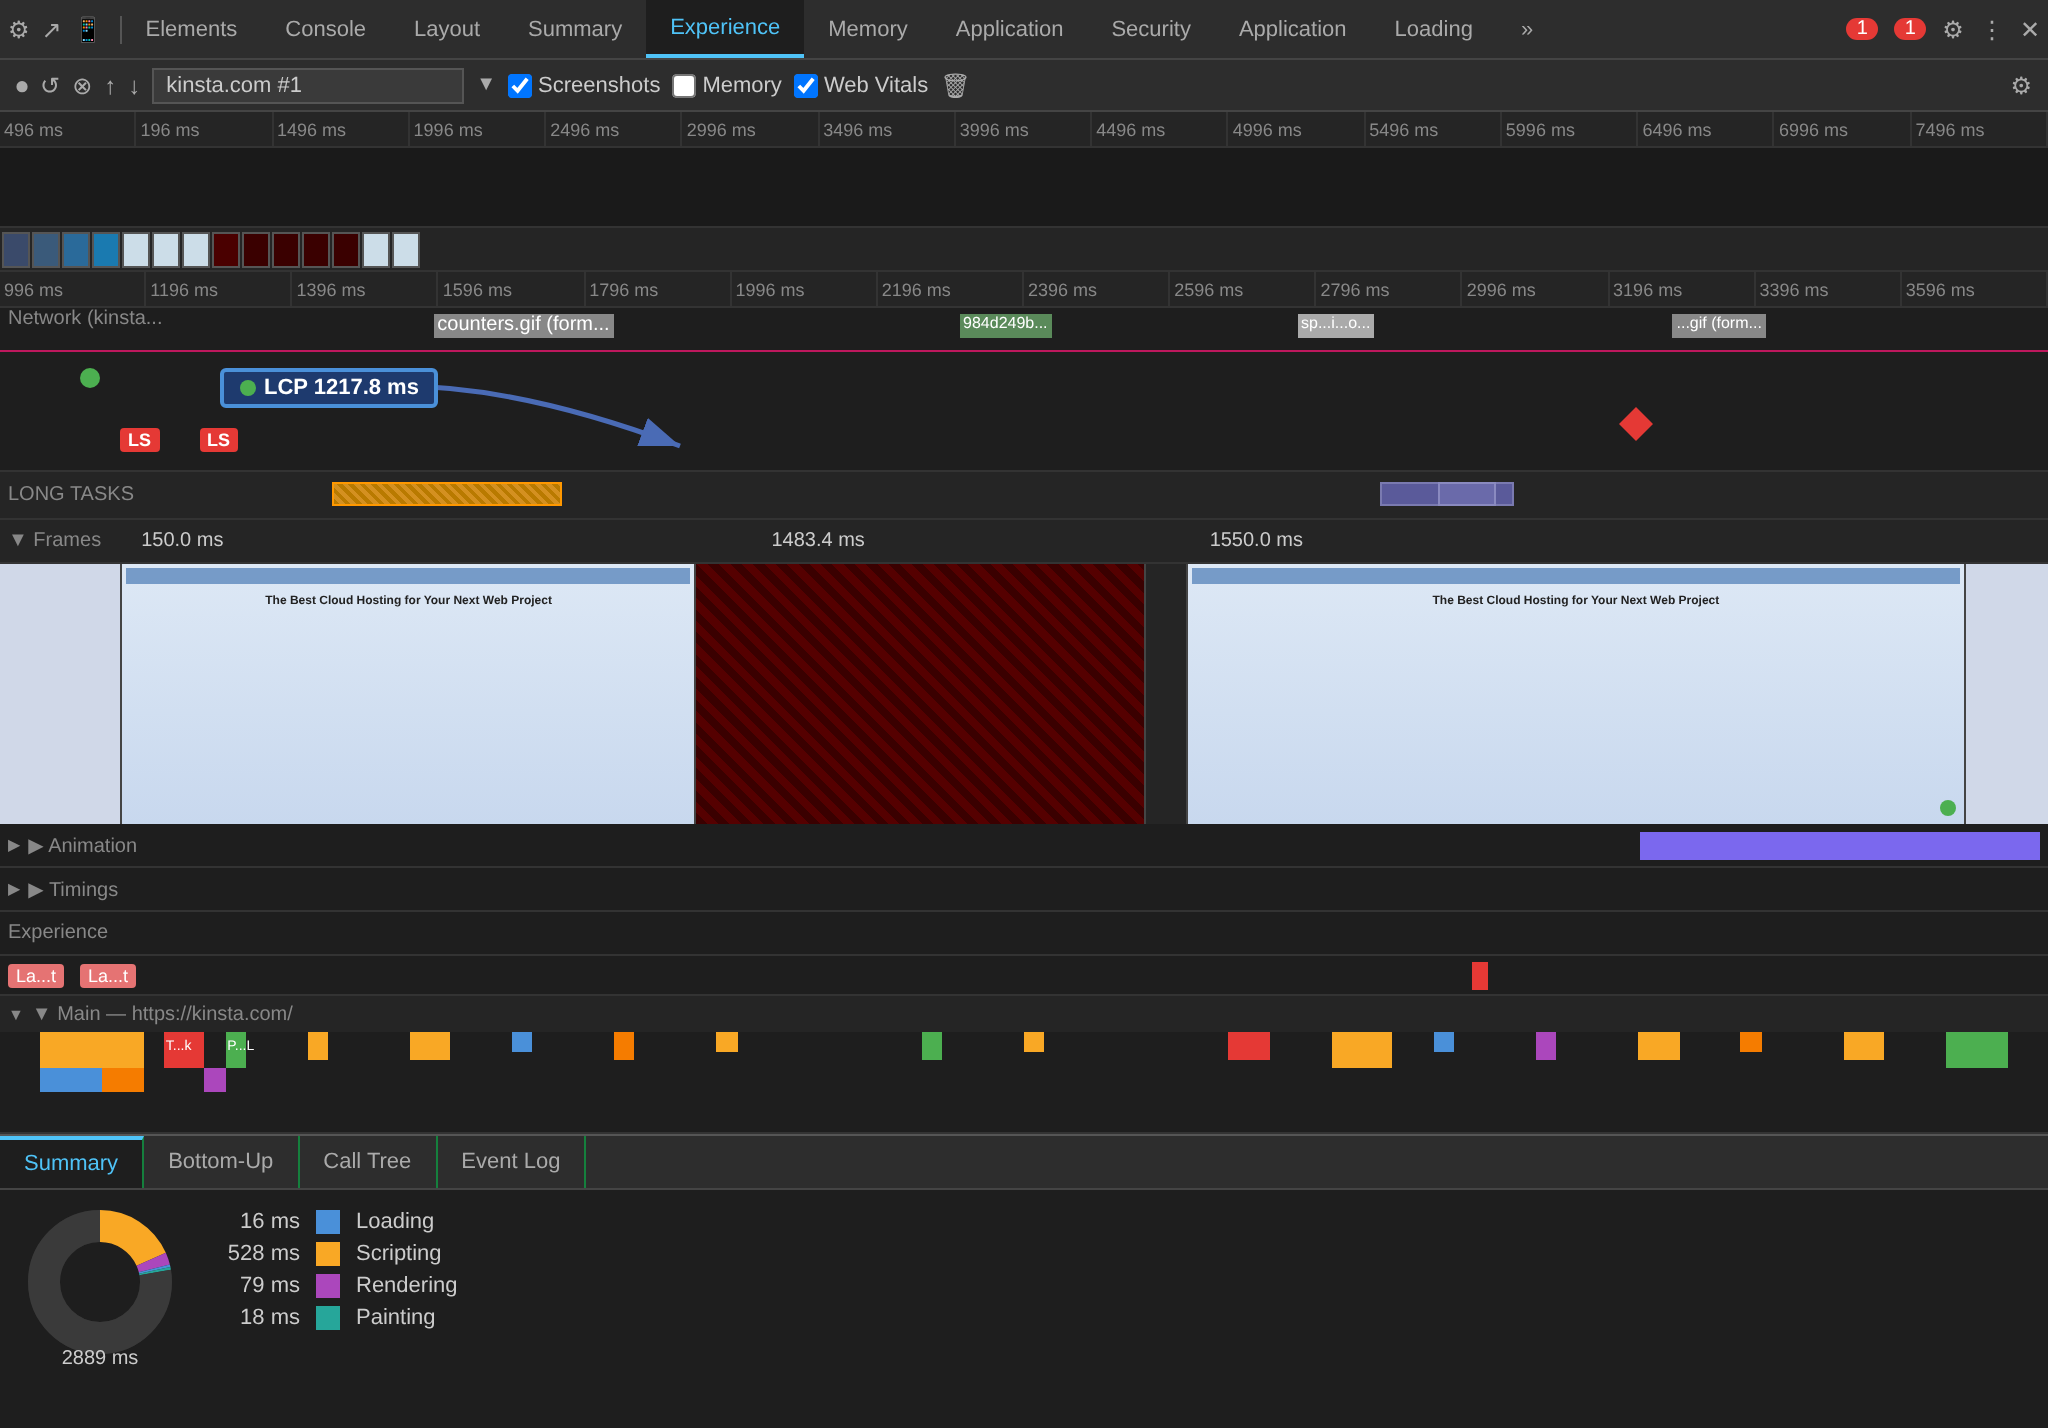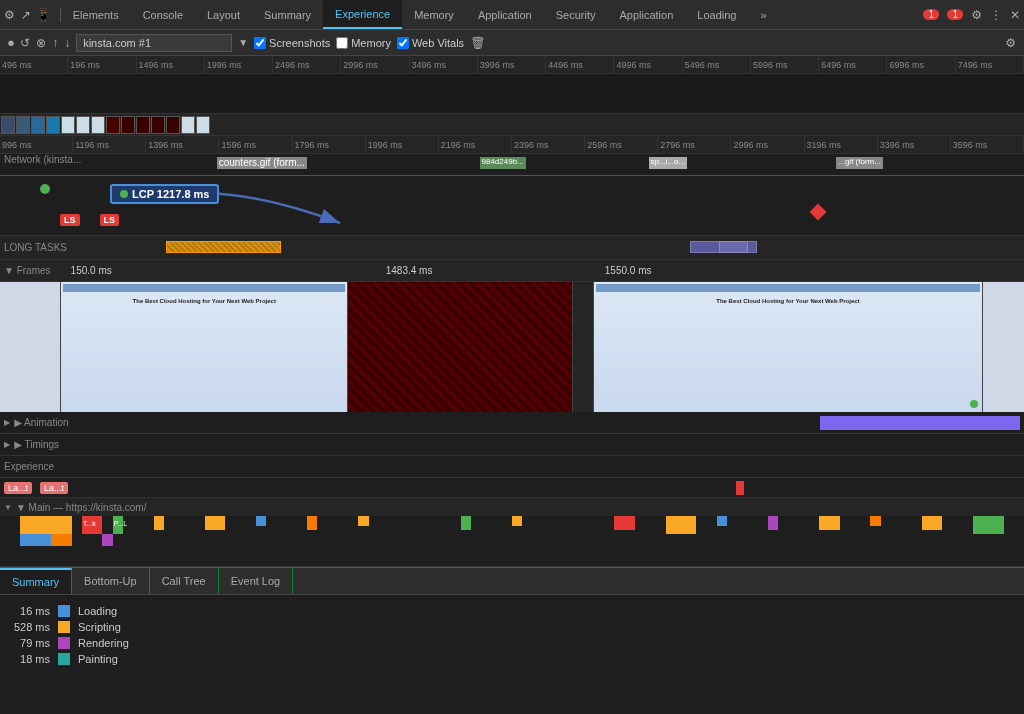--- a/index.html
+++ b/index.html
@@ -757,20 +757,37 @@
       <span>Call Tree</span>
     </div>
   <div class="bottom-tab">
       <span>Event Log</span>
     </div>
 </div>
 
 <div class="summary-panel">
   <div class="summary-content">
 
+    <div class="donut-area">
+      <svg width="80" height="80" viewBox="0 0 80 80">
+
+        <circle cx="40" cy="40" r="28" fill="none" stroke="#2a2a2a" stroke-width="16"></circle>
+
+        <circle cx="40" cy="40" r="28" fill="none" stroke="#f9a825" stroke-width="16" stroke-dasharray="32.2 143.7" stroke-dashoffset="0" transform="rotate(-90 40 40)"></circle>
+
+        <circle cx="40" cy="40" r="28" fill="none" stroke="#ab47bc" stroke-width="16" stroke-dasharray="4.8 171.1" stroke-dashoffset="-32.2" transform="rotate(-90 40 40)"></circle>
+
+        <circle cx="40" cy="40" r="28" fill="none" stroke="#4a90d9" stroke-width="16" stroke-dasharray="1 174.9" stroke-dashoffset="-37" transform="rotate(-90 40 40)"></circle>
+
+        <circle cx="40" cy="40" r="28" fill="none" stroke="#26a69a" stroke-width="16" stroke-dasharray="1.1 174.8" stroke-dashoffset="-38" transform="rotate(-90 40 40)"></circle>
+
+        <circle cx="40" cy="40" r="28" fill="none" stroke="#3a3a3a" stroke-width="16" stroke-dasharray="136.8 39.1" stroke-dashoffset="-39.1" transform="rotate(-90 40 40)"></circle>
+      </svg>
+      <div class="donut-label">2889 ms</div>
+    </div>
 
     <div class="legend-area">
       <div class="legend-item">
         <span class="legend-ms">16 ms</span>
         <span class="legend-color" style="background:#4a90d9;"></span>
         <span>Loading</span>
       </div>
       <div class="legend-item">
         <span class="legend-ms">528 ms</span>
         <span class="legend-color" style="background:#f9a825;"></span>

